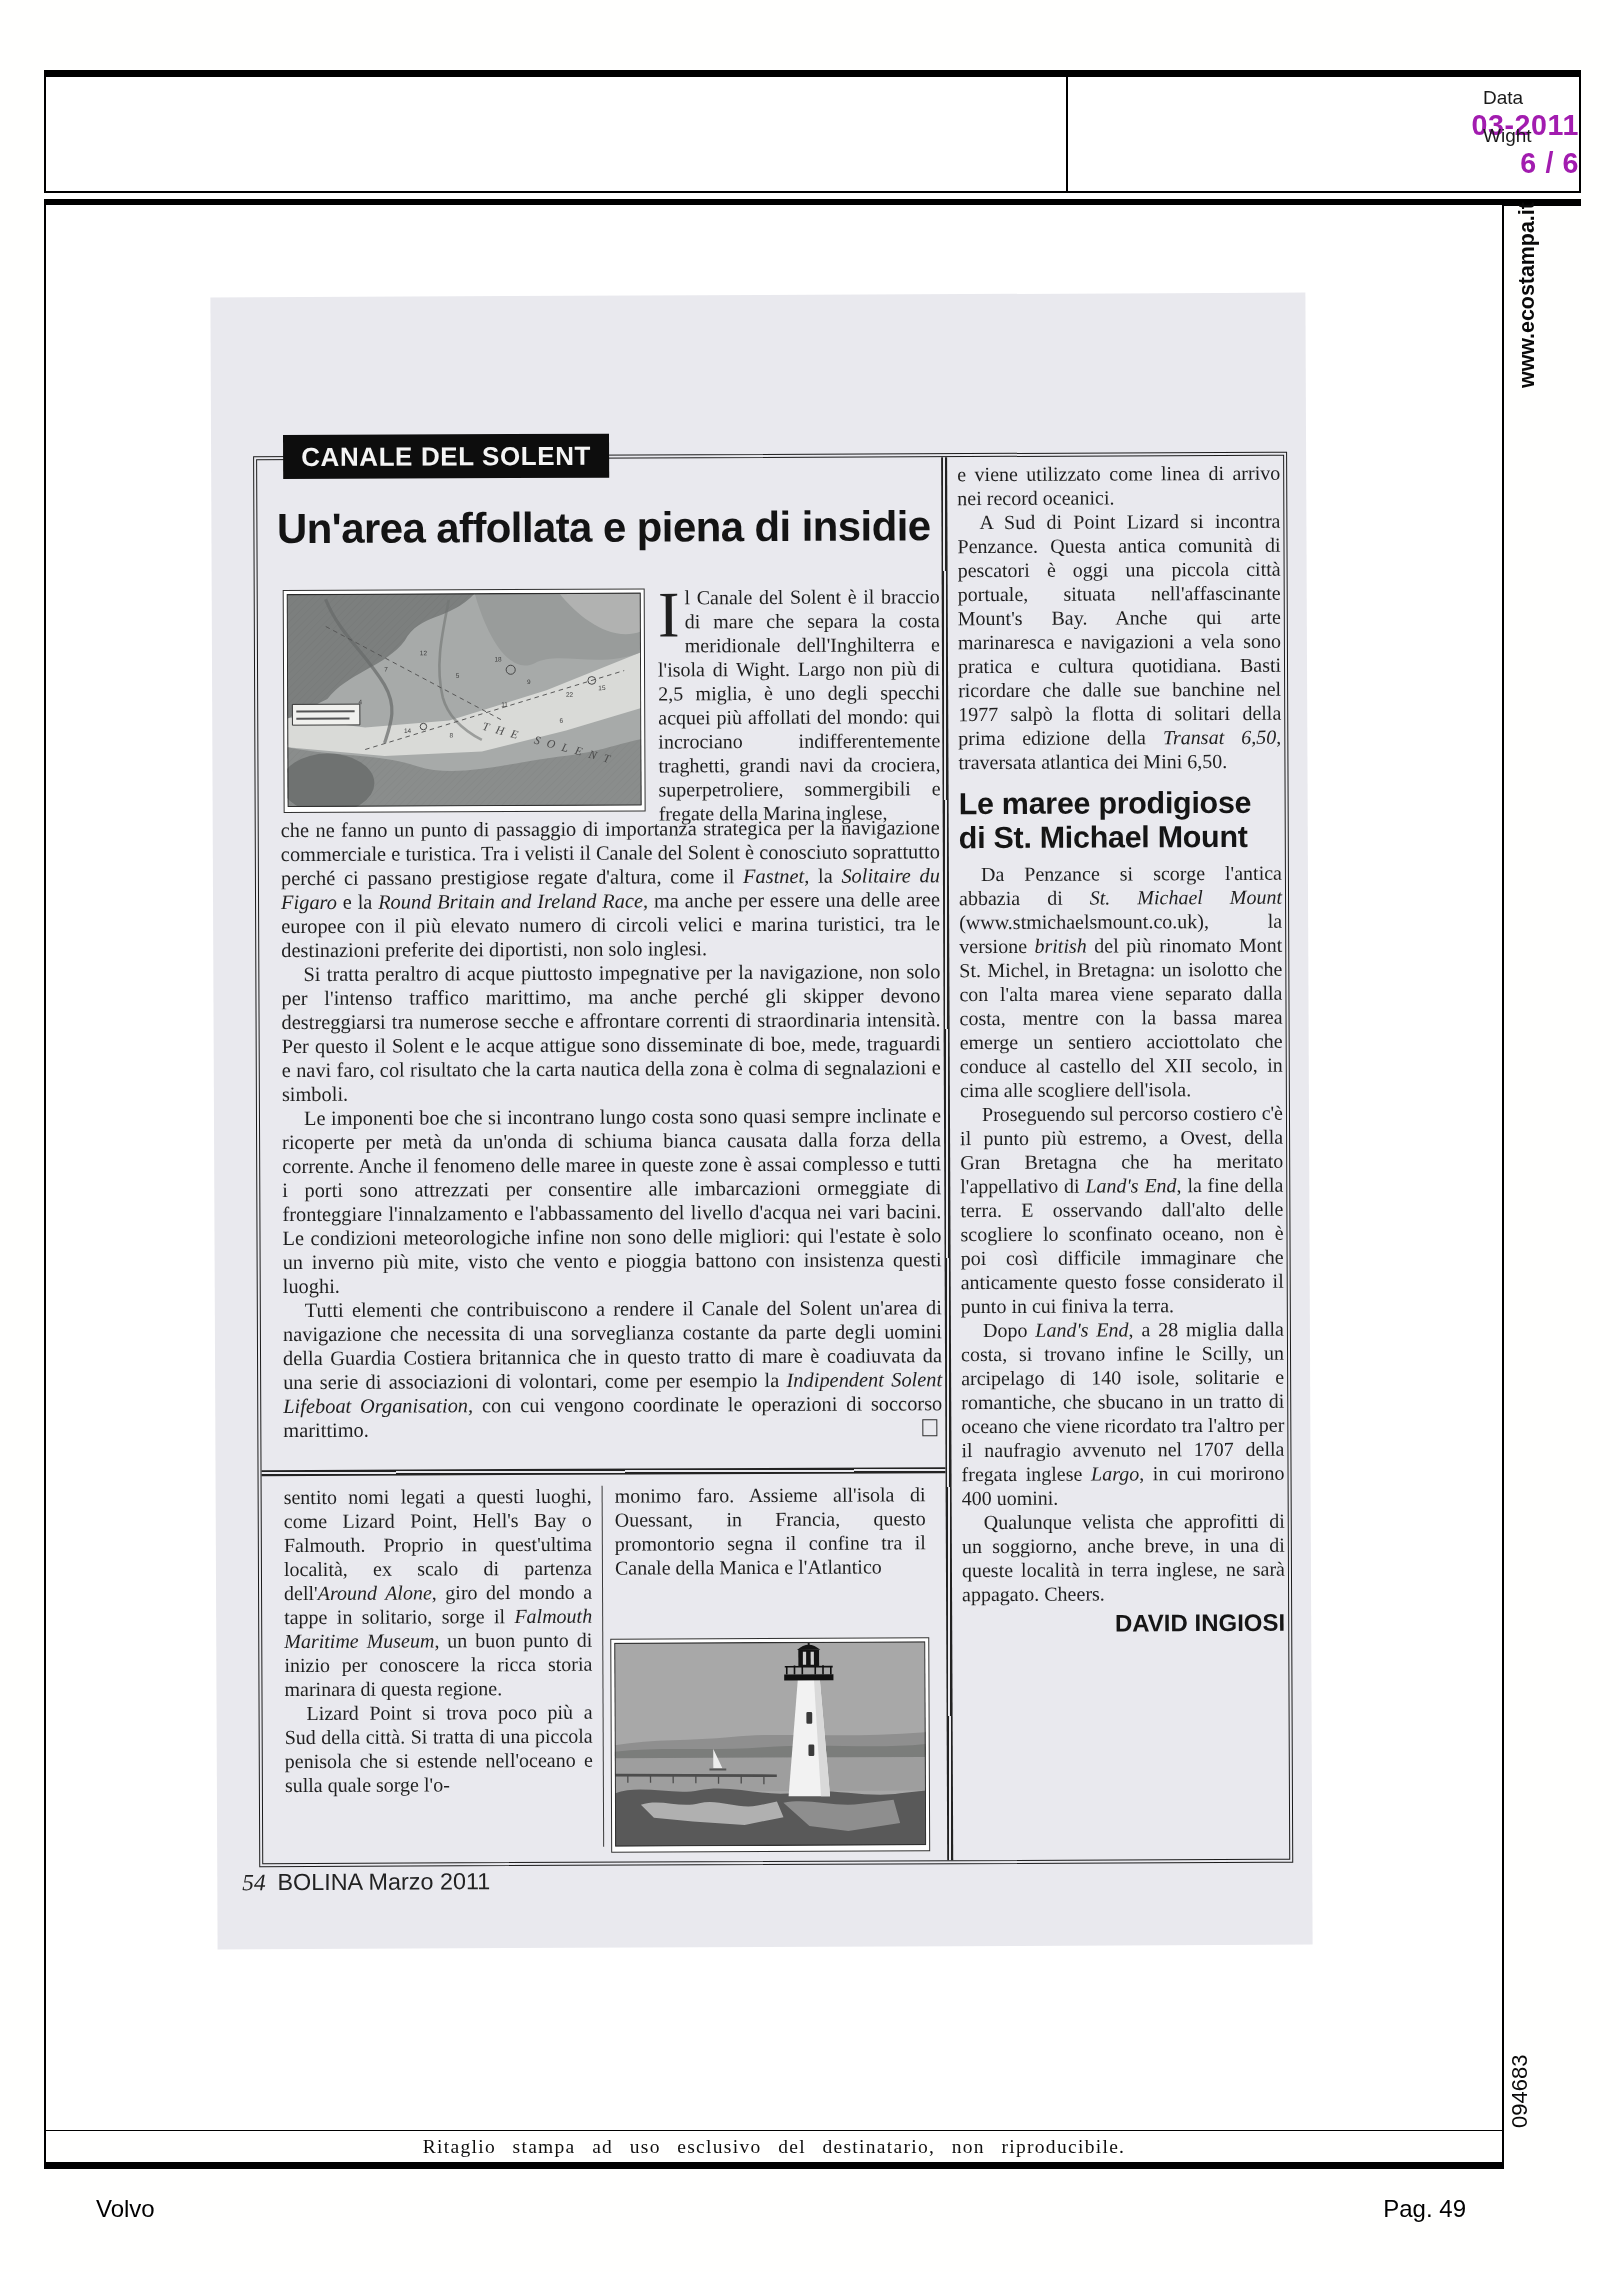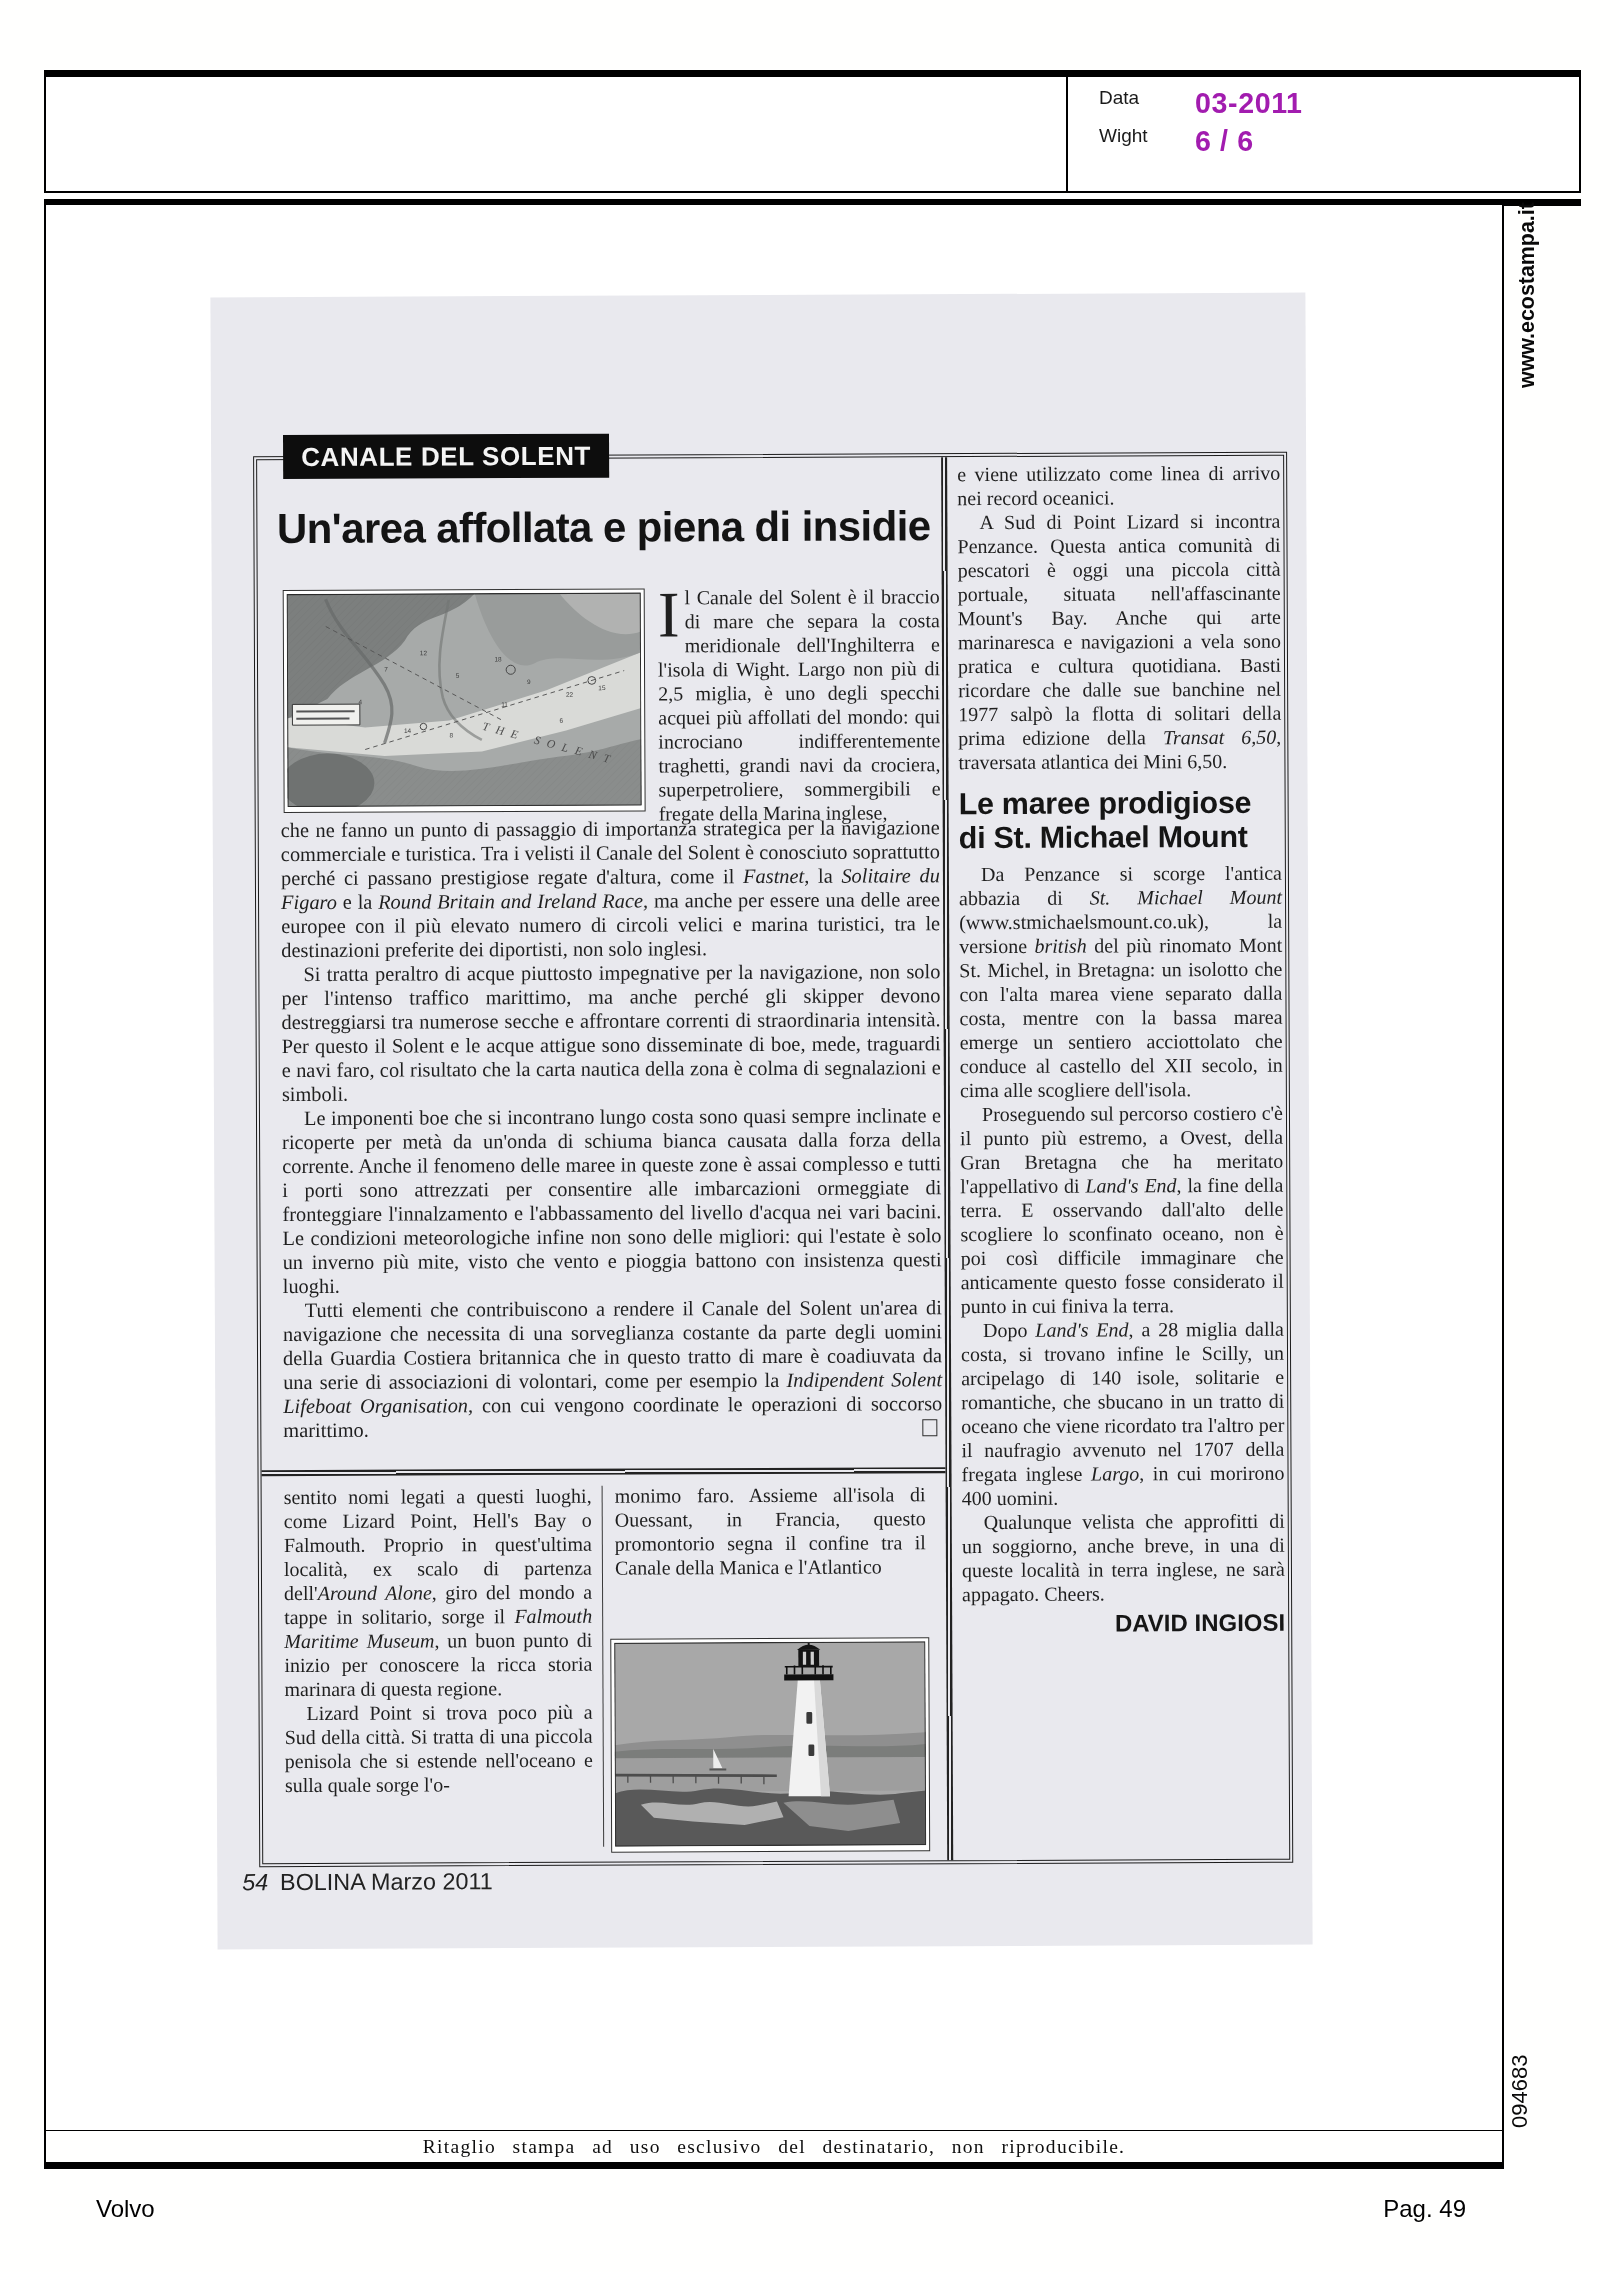--- a/index.html
+++ b/index.html
@@ -8,21 +8,21 @@
 
   
   .hdr{position:absolute;left:44px;top:70px;width:1537px;height:123px;
        border-top:7.8px solid #000;border-left:2.6px solid #000;border-right:2.6px solid #000;border-bottom:2.6px solid #000;
        box-sizing:border-box;background:#fff;}
   .hdr-left{position:absolute;left:0;top:0;bottom:0;width:1012px;border-right:2.6px solid #000;}
   .hdr-gap{position:absolute;left:1015px;top:0;bottom:0;width:5.2px;background:#fff;}
   .hdr-right{position:absolute;left:1020px;top:0;bottom:0;right:0;border-left:2.6px solid #000;padding:10.4px 0 0 31px;box-sizing:border-box;}
   .logo{position:absolute;left:31px;top:18px;}
   .mensile{position:absolute;right:23.4px;top:35px;font-family:"Liberation Sans",sans-serif;font-size:21px;color:#111;}
-  .meta-row{display:flex;align-items:flex-start;height:38px;}
+  .meta-row{display:flex;align-items:flex-end;height:38px;flex-direction:column;}
   .meta-label{font-family:"Liberation Sans",sans-serif;font-size:19px;color:#1a1a1a;width:96px;}
   .meta-value{font-family:"Liberation Sans",sans-serif;font-size:28.6px;font-weight:700;letter-spacing:0.6px;color:#a21caf;}
 
   .toprule{position:absolute;left:44px;top:199px;width:1537px;height:6.5px;background:#000;}
 
   
   .frame{position:absolute;left:44px;top:205px;width:1460px;height:1925px;
          border-left:2.6px solid #000;border-right:2.6px solid #000;box-sizing:border-box;background:#fff;}
 
   
@@ -68,21 +68,21 @@
   .col-mid{position:absolute;left:353px;top:1025px;width:311px;}
 
   .col-right{position:absolute;left:700px;top:5.2px;width:323px;}
   .subhead{font-family:"Liberation Sans",sans-serif;font-weight:700;font-size:30.5px;line-height:34px;
            letter-spacing:-0.3px;color:#151515;margin:11.7px 0 7.8px;text-align:left;text-indent:0;}
   .byline{font-family:"Liberation Sans",sans-serif;font-weight:700;font-size:24px;color:#161616;
           text-align:right;margin-top:6.5px;}
 
   .scanfooter{position:absolute;left:25px;top:1572px;display:flex;align-items:baseline;gap:11.7px;
               font-family:"Liberation Sans",sans-serif;font-size:23.4px;color:#222;}
-  .scanfooter .pno{font-style:italic;}
+  .scanfooter .pno{font-style:italic;font-family:Liberation Serif, serif;}
 
   
   .strip{position:absolute;left:44px;top:2130px;width:1460px;box-sizing:border-box;
          border-top:1.9px solid #000;border-bottom:7.8px solid #000;border-left:2.6px solid #000;border-right:2.6px solid #000;
          padding:5.2px 0 3.9px;text-align:center;
          font-family:Liberation Serif, serif;font-size:19.5px;letter-spacing:1.3px;word-spacing:10.4px;color:#0e0e0e;}
   .foot-left{position:absolute;left:96px;top:2195px;font-family:"Liberation Sans",sans-serif;font-size:24px;color:#000;}
   .foot-right{position:absolute;right:154px;top:2195px;font-family:"Liberation Sans",sans-serif;font-size:24px;color:#000;}
 </style>
 </head>

